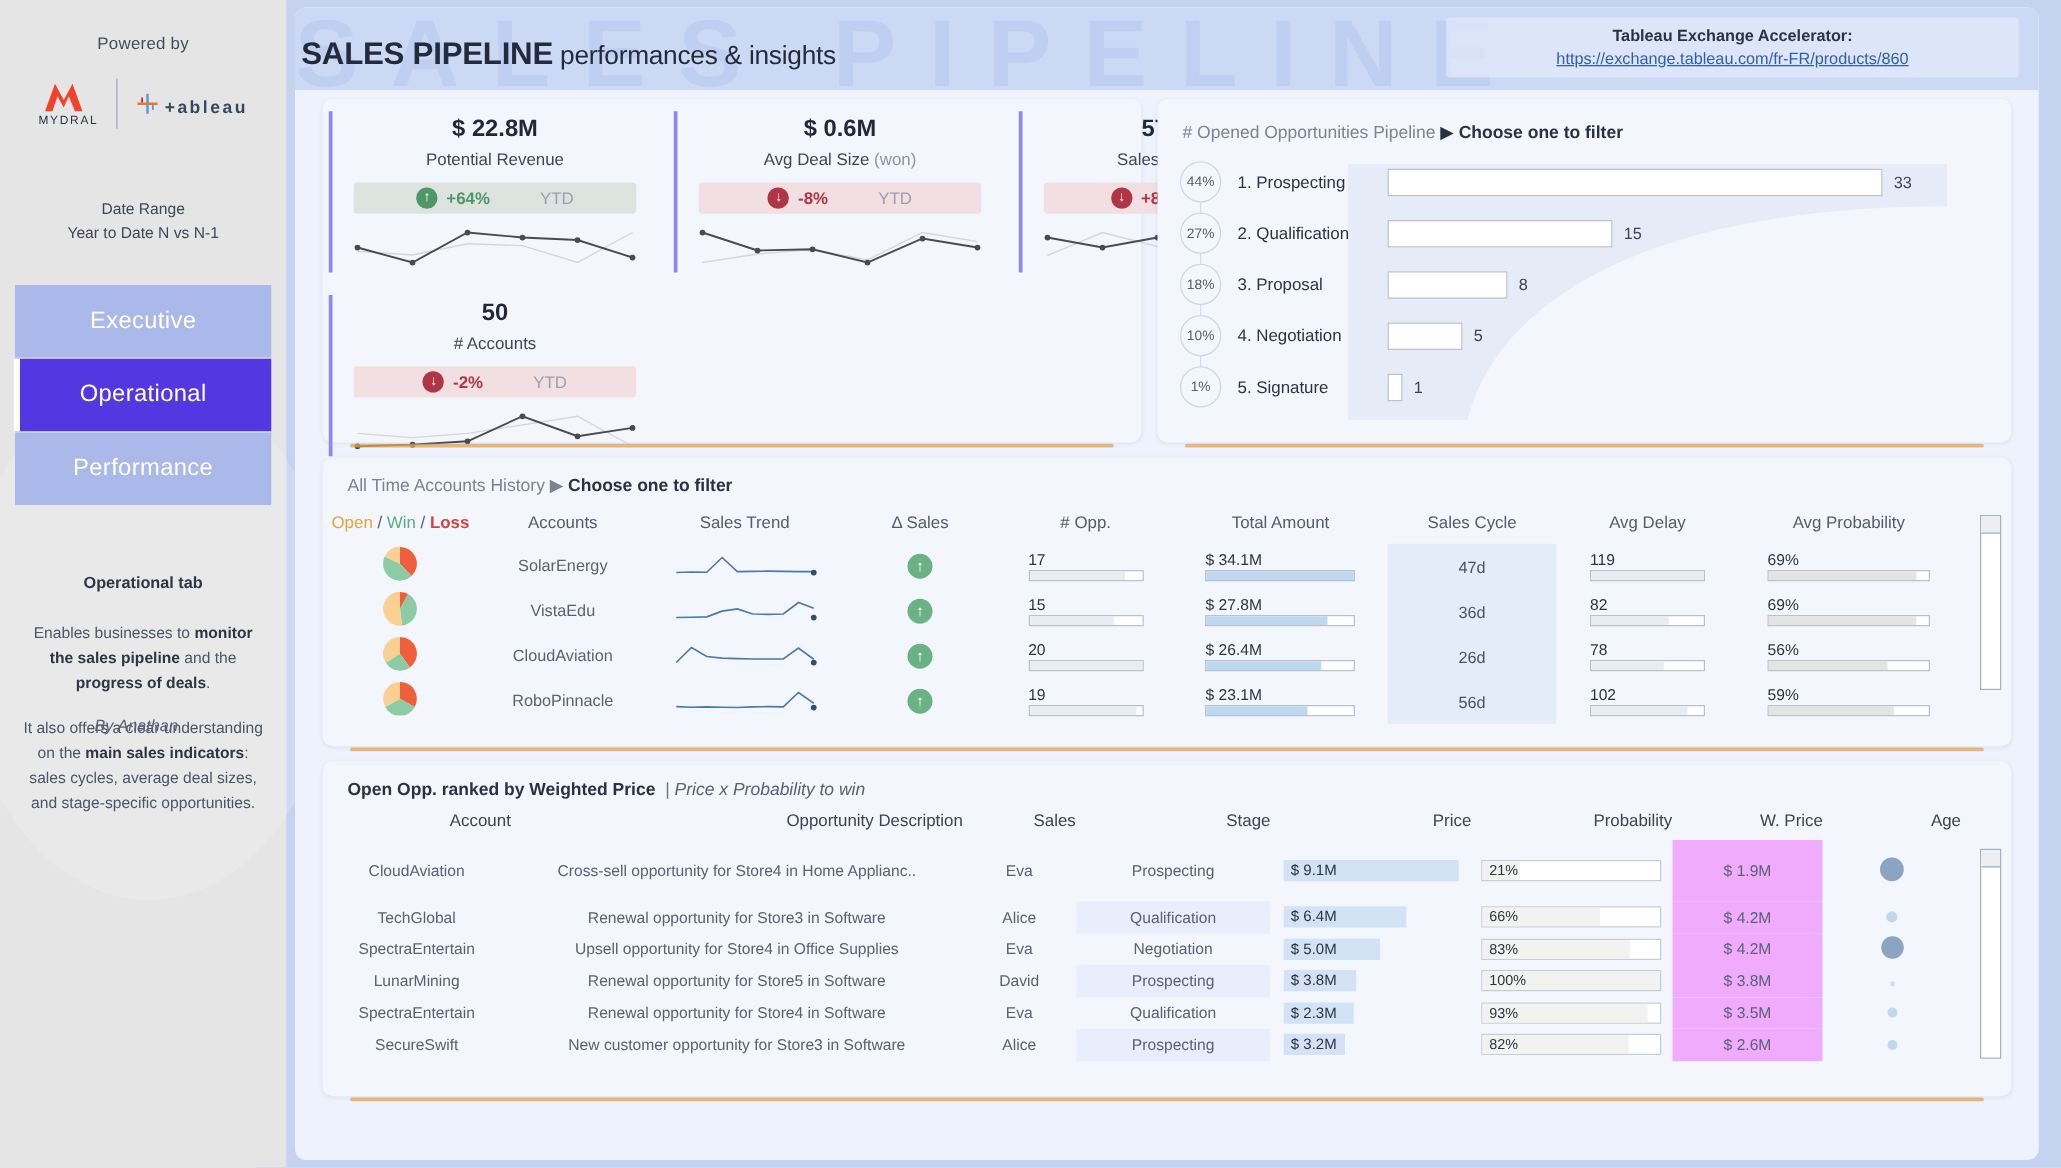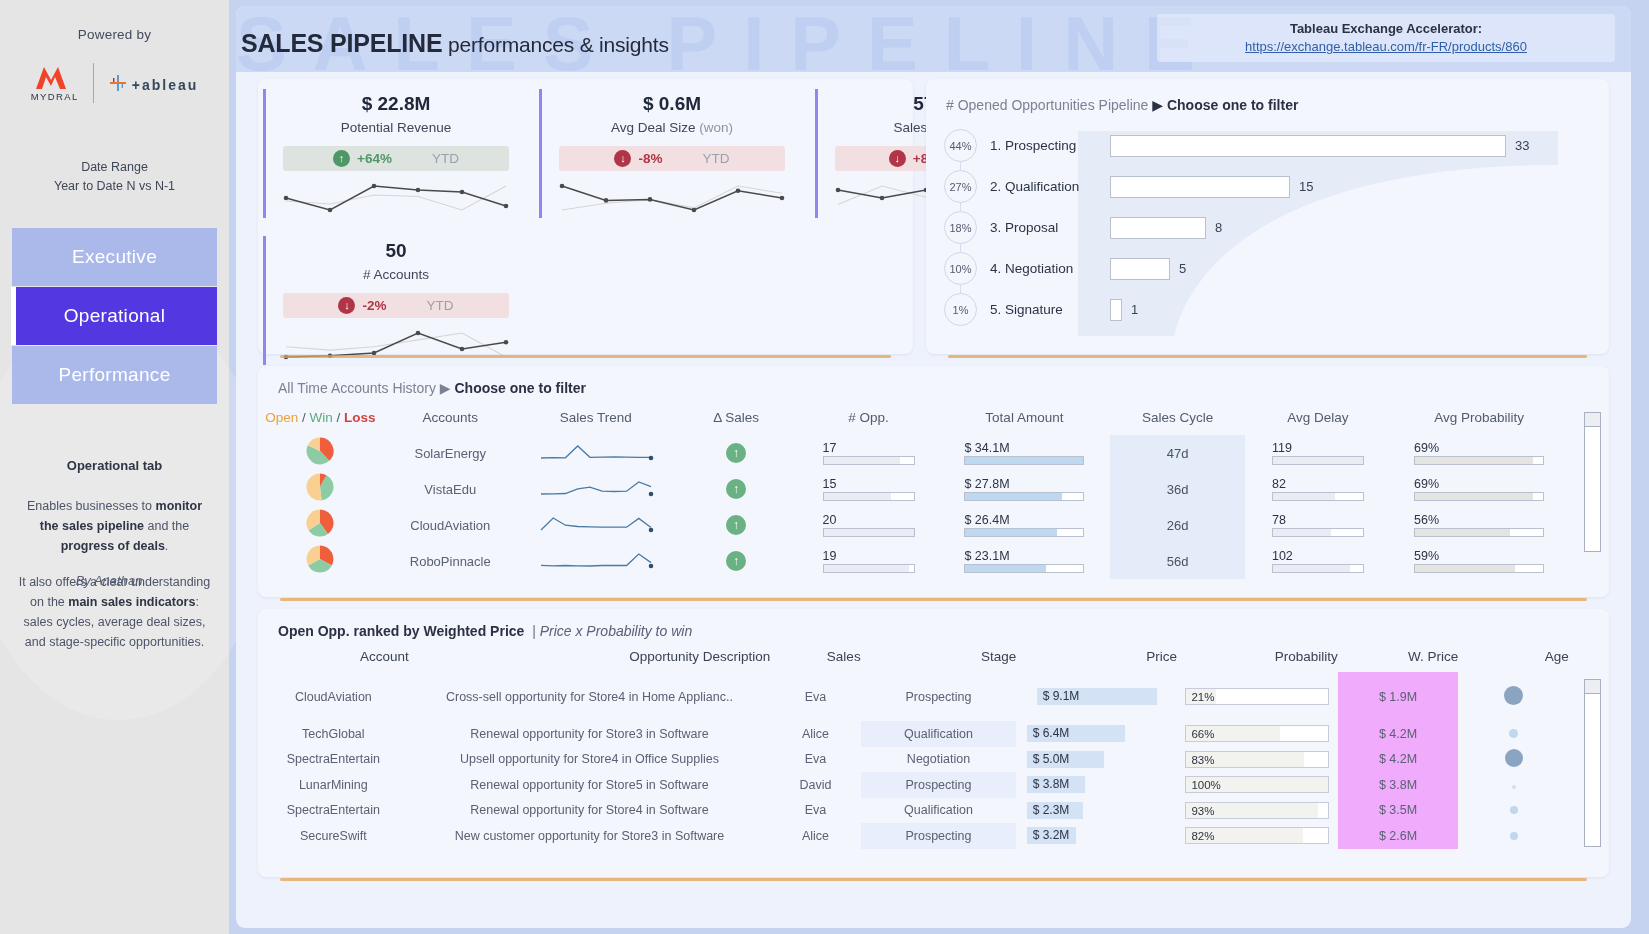--- a/index.html
+++ b/index.html
@@ -640,21 +640,21 @@
           <th style="width:40px"></th>
         </tr>
       </thead>
       <tbody id="opp-body">
           <tr class="opp-row">
     <td>CloudAviation</td>
     <td>Cross-sell opportunity for Store4 in Home Applianc..</td>
     <td>Eva</td>
     <td class="stage">Prospecting</td>
     <td>
-      <div style="width:120px;margin:16px auto;text-align:left">
+      <div style="width:140px;margin:16px auto;text-align:left">
         <span class="price-pill" style="width:100%">$ 9.1M</span>
       </div>
     </td>
     <td>
       <div class="prob-wrap">
         <div class="prob-fill" style="width:21%"></div>
         <div class="prob-txt">21%</div>
       </div>
     </td>
     <td class="wprice">$ 1.9M</td>

